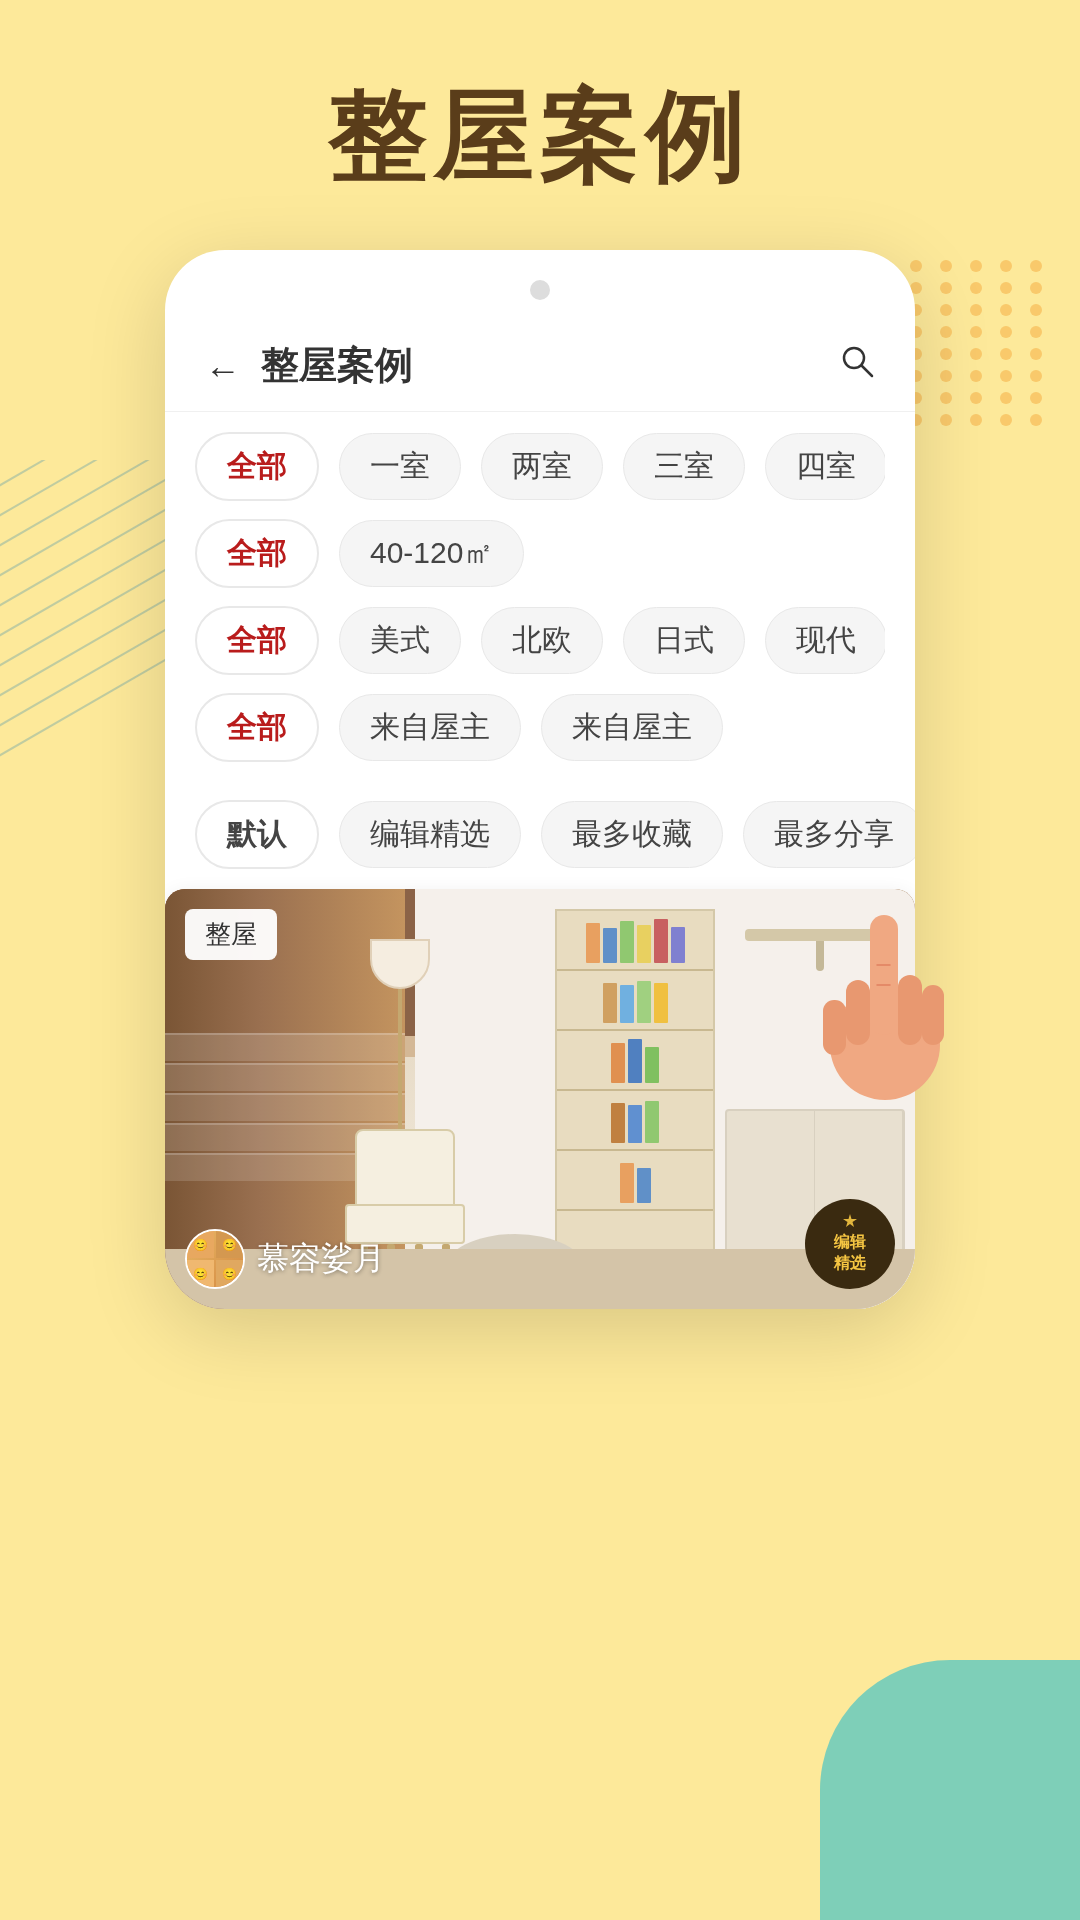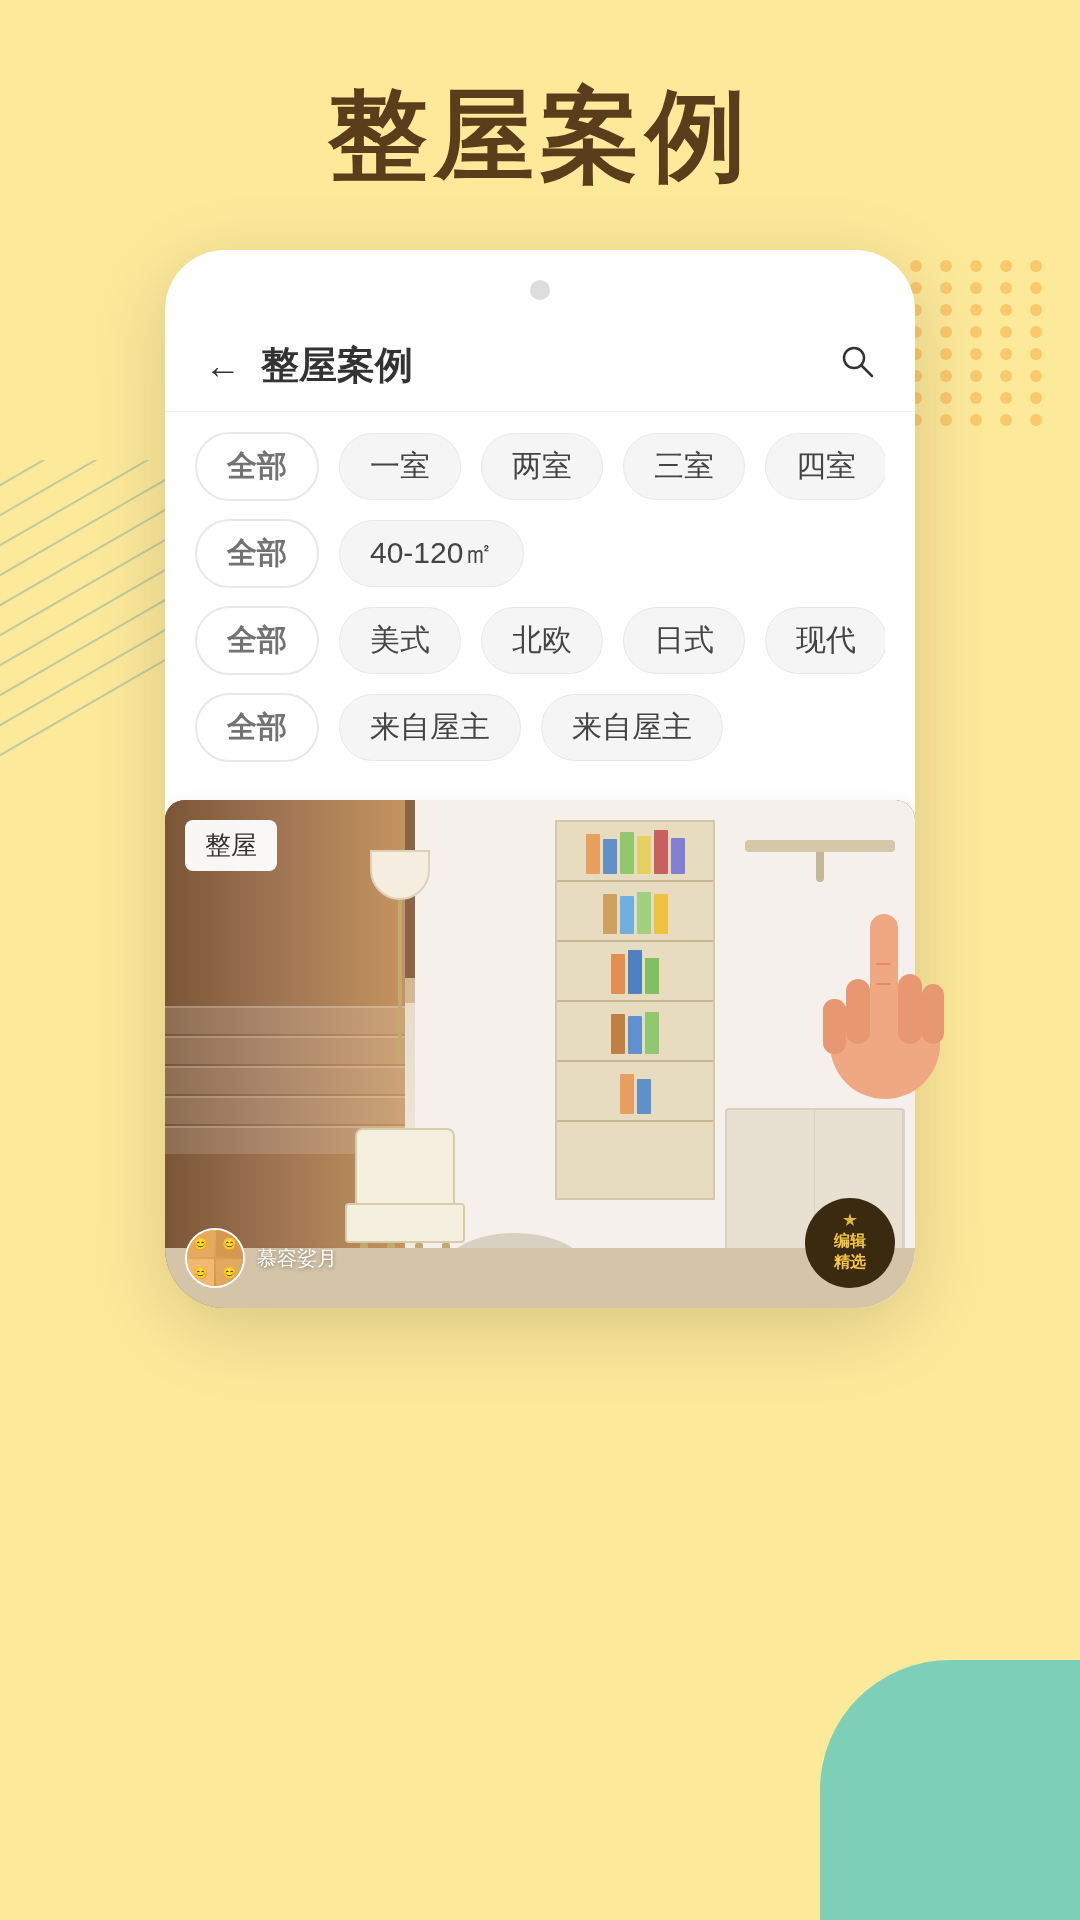--- a/index.html
+++ b/index.html
@@ -143,21 +143,21 @@
       background: #f5f5f5;
       white-space: nowrap;
       cursor: pointer;
       border: 1.5px solid #e8e8e8;
     }
 
     .filter-tag.active {
       background: #fff;
       border: 2px solid #e8e8e8;
       font-weight: 600;
-      color: #737373;
+      color: #b91c1c;
     }
 
     
     .sort-row {
       display: flex;
       gap: 20px;
       padding: 0 30px 20px;
       align-items: center;
     }
 
@@ -181,21 +181,21 @@
     .case-card {
       background: #fff;
       border-radius: 20px;
       overflow: hidden;
       box-shadow: 0 4px 20px rgba(0,0,0,0.08);
     }
 
     .card-image-container {
       position: relative;
       width: 100%;
-      height: 508px;
+      height: 420px;
       background: linear-gradient(135deg, #c8956b 0%, #d4a875 30%, #e8c99a 60%, #f0ddb8 80%, #e8e0d0 100%);
       overflow: hidden;
     }
 
     
     .interior-bg {
       position: absolute;
       inset: 0;
       background:
         linear-gradient(to bottom, #8b6347 0%, #8b6347 35%, #d4b896 35%, #d4b896 40%, #e8dcc8 40%, #f5f0e8 100%);
@@ -467,21 +467,21 @@
       width: 100%;
       height: 100%;
       background: linear-gradient(135deg, #e8c090, #d4a870);
       display: flex;
       align-items: center;
       justify-content: center;
       font-size: 14px;
     }
 
     .avatar-name {
-      font-size: 20px;
+      font-size: 32px;
       color: #fff;
       text-shadow: 0 1px 4px rgba(0,0,0,0.4);
       font-weight: 500;
     }
 
     
     .card-content {
       padding: 30px 30px 20px;
     }
 
@@ -648,20 +648,26 @@
 
       </div>
 
       <div class="filter-row">
         <div class="filter-tag active">全部</div>
         <div class="filter-tag">来自屋主</div>
         <div class="filter-tag">来自屋主</div>
       </div>
     </div>
 
+    <div class="sort-row">
+      <div class="sort-tag active">默认</div>
+      <div class="sort-tag">编辑精选</div>
+      <div class="sort-tag">最多收藏</div>
+      <div class="sort-tag">最多分享</div>
+    </div>
 
     <div class="case-card">
 
       <div class="card-image-container">
 
         <div class="interior-bg"></div>
 
         <div class="stair-element">
           <div class="stair-steps">
             <div class="stair-step"></div>

